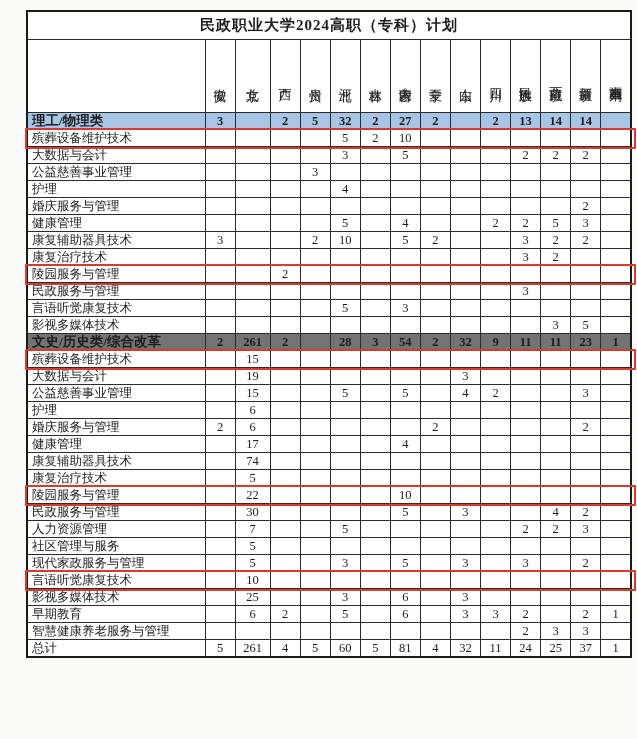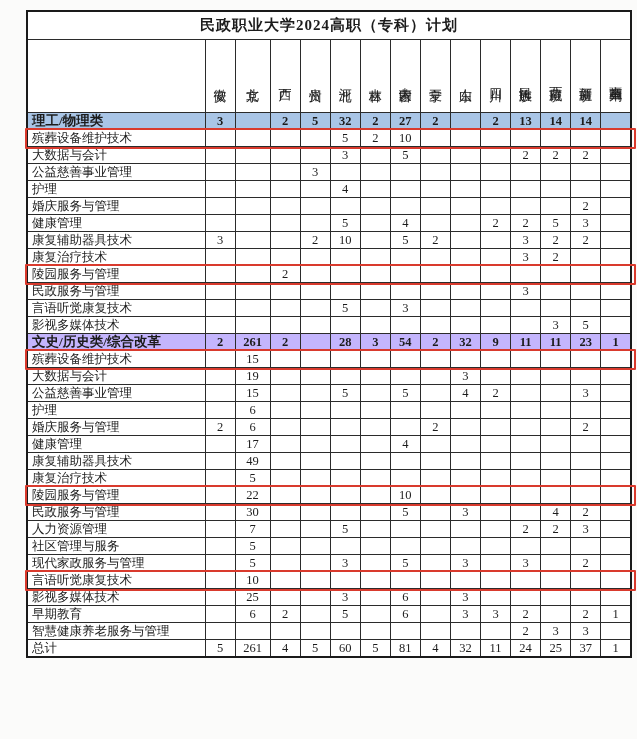--- a/index.html
+++ b/index.html
@@ -299,21 +299,21 @@
           <td class="num"></td>
           <td class="num"></td>
           <td class="num"></td>
           <td class="num"></td>
           <td class="num"></td>
           <td class="num"></td>
           <td class="num">3</td>
           <td class="num">5</td>
           <td class="num"></td>
         </tr>
-        <tr class="data-row section-row" style="background: #c4b5fd;">
+        <tr class="data-row section-row" style="background: #737373;">
           <td class="major">文史/历史类/综合改革</td>
           <td class="num">2</td>
           <td class="num">261</td>
           <td class="num">2</td>
           <td class="num"></td>
           <td class="num">28</td>
           <td class="num">3</td>
           <td class="num">54</td>
           <td class="num">2</td>
           <td class="num">32</td>
@@ -421,21 +421,21 @@
           <td class="num"></td>
           <td class="num"></td>
           <td class="num"></td>
           <td class="num"></td>
           <td class="num"></td>
           <td class="num"></td>
         </tr>
         <tr class="data-row">
           <td class="major">康复辅助器具技术</td>
           <td class="num"></td>
-          <td class="num">49</td>
+          <td class="num">74</td>
           <td class="num"></td>
           <td class="num"></td>
           <td class="num"></td>
           <td class="num"></td>
           <td class="num"></td>
           <td class="num"></td>
           <td class="num"></td>
           <td class="num"></td>
           <td class="num"></td>
           <td class="num"></td>

